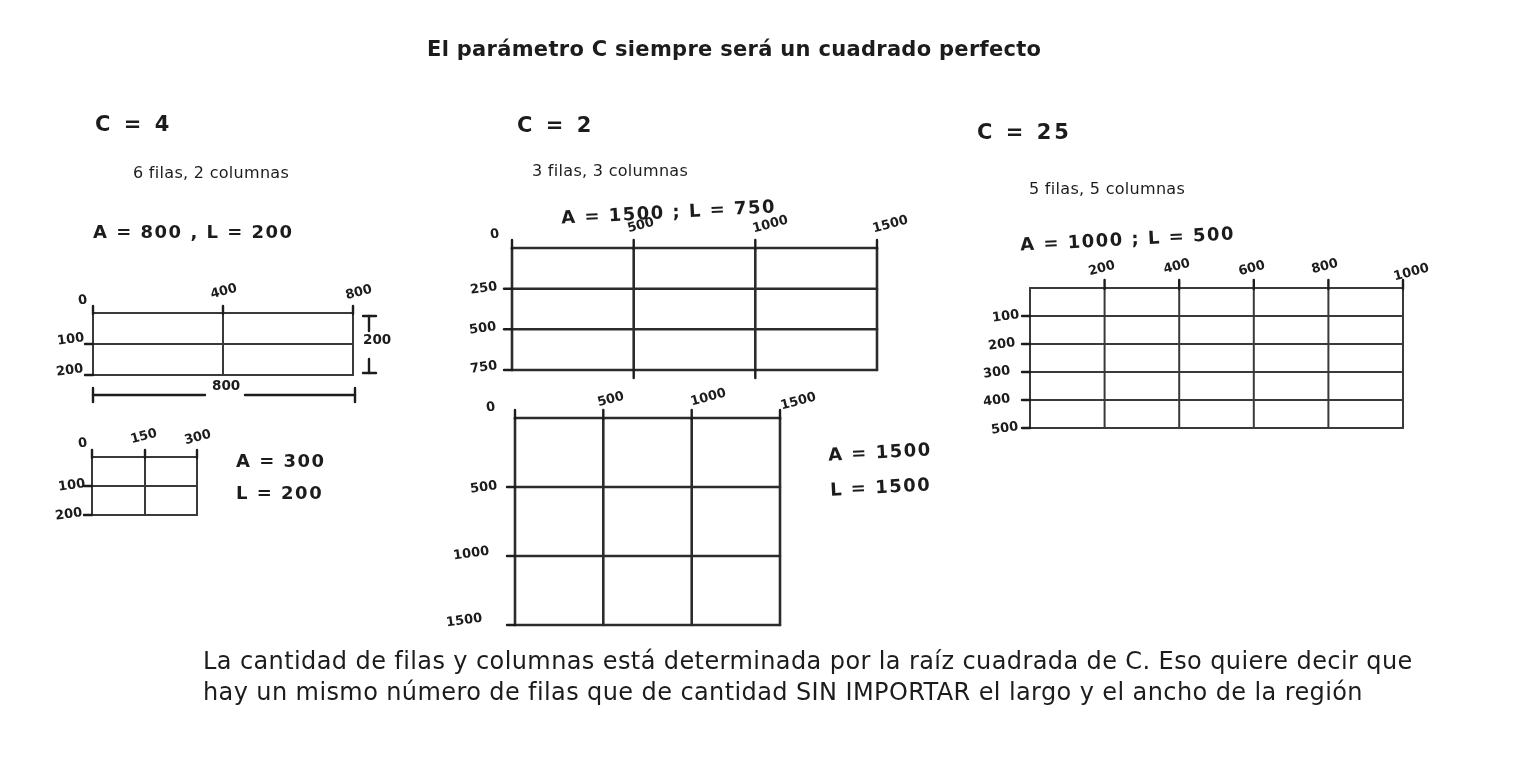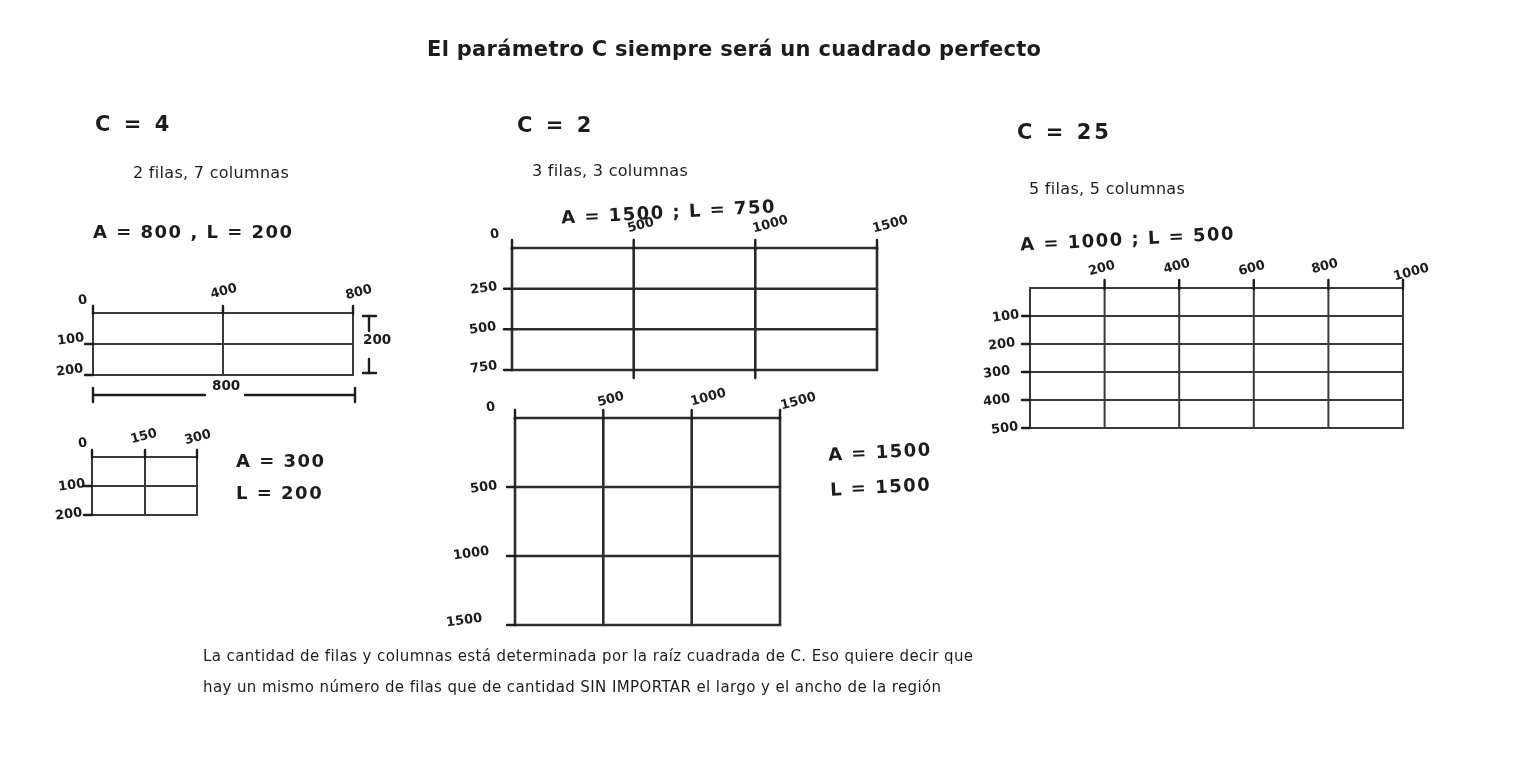--- a/index.html
+++ b/index.html
@@ -10,36 +10,36 @@
   .abs{position:absolute;white-space:nowrap;}
   .title{font-size:21px;font-weight:600;letter-spacing:.3px;}
   .clabel{font-size:21px;font-weight:600;letter-spacing:3px;}
   .sub{font-size:16px;font-weight:500;letter-spacing:.3px;}
   .params{font-size:18px;font-weight:700;letter-spacing:1.5px;}
   .tick{font-size:13px;font-weight:700;}
   .dim{font-size:13.5px;font-weight:700;}
   .tilt{transform:rotate(-15deg);}
   .tilt8{transform:rotate(-8deg);}
   .tilt3{transform:rotate(-3deg);}
-  .footer{font-size:15px;font-weight:500;letter-spacing:.4px;}
+  .footer{font-size:24px;font-weight:500;letter-spacing:.4px;}
   svg.grid{position:absolute;}
   svg.grid line{stroke:var(--grid,#3a3a3a);stroke-width:2;stroke-linecap:round;}
   svg.grid line.thick{stroke:#2c2c2c;stroke-width:2.6;}
   svg.grid line.ink{stroke:var(--ink,#1c1c1c);stroke-width:2.4;}
 </style>
 </head>
 <body>
 
 <div class="canvas" style="--ink: #1c1c1c; --grid: #3a3a3a; color: rgb(28, 28, 28);">
 
   <div class="abs title" style="left:427px;top:37px;">El parámetro C siempre será un cuadrado perfecto</div>
 
   <div>
     <div class="abs clabel" style="left:95px;top:112px;">C = 4</div>
-    <div class="abs sub" style="left:133px;top:163px;">2 filas, 7 columnas</div>
+    <div class="abs sub" style="left:133px;top:163px;">6 filas, 2 columnas</div>
 
     <div class="abs params" style="left:93px;top:221px;">A = 800 ,  L = 200</div>
     <svg class="grid" style="left:83px;top:303px;" width="300" height="106" viewBox="0 0 300 106">
       <line x1="10" y1="10" x2="270" y2="10"></line>
       <line x1="10" y1="41" x2="270" y2="41"></line>
       <line x1="10" y1="72" x2="270" y2="72"></line>
       <line x1="10" y1="10" x2="10" y2="72"></line>
       <line x1="140" y1="10" x2="140" y2="72"></line>
       <line x1="270" y1="10" x2="270" y2="72"></line>
       <line class="ink" x1="10" y1="3" x2="10" y2="11"></line>
@@ -142,21 +142,21 @@
     <span class="abs tick tilt" style="left:690px;top:389px;">1000</span>
     <span class="abs tick tilt" style="left:780px;top:393px;">1500</span>
     <span class="abs tick tilt8" style="left:470px;top:479px;">500</span>
     <span class="abs tick tilt8" style="left:453px;top:545px;">1000</span>
     <span class="abs tick tilt8" style="left:446px;top:612px;">1500</span>
     <div class="abs params tilt3" style="left:828px;top:441px;">A = 1500</div>
     <div class="abs params tilt3" style="left:830px;top:476px;">L = 1500</div>
   </div>
 
   <div>
-    <div class="abs clabel" style="left:1017px;top:120px;">C = 25</div>
+    <div class="abs clabel" style="left:977px;top:120px;">C = 25</div>
     <div class="abs sub" style="left:1029px;top:169px;margin-top:10px;">5 filas, 5 columnas</div>
     <div class="abs params tilt3" style="left:1020px;top:228px;">A = 1000 ;  L = 500</div>
 
     <svg class="grid" style="left:1020px;top:278px;" width="395" height="162" viewBox="0 0 395 162">
       <line x1="10" y1="10" x2="383" y2="10"></line>
       <line x1="10" y1="38" x2="383" y2="38"></line>
       <line x1="10" y1="66" x2="383" y2="66"></line>
       <line x1="10" y1="94" x2="383" y2="94"></line>
       <line x1="10" y1="122" x2="383" y2="122"></line>
       <line x1="10" y1="150" x2="383" y2="150"></line>

